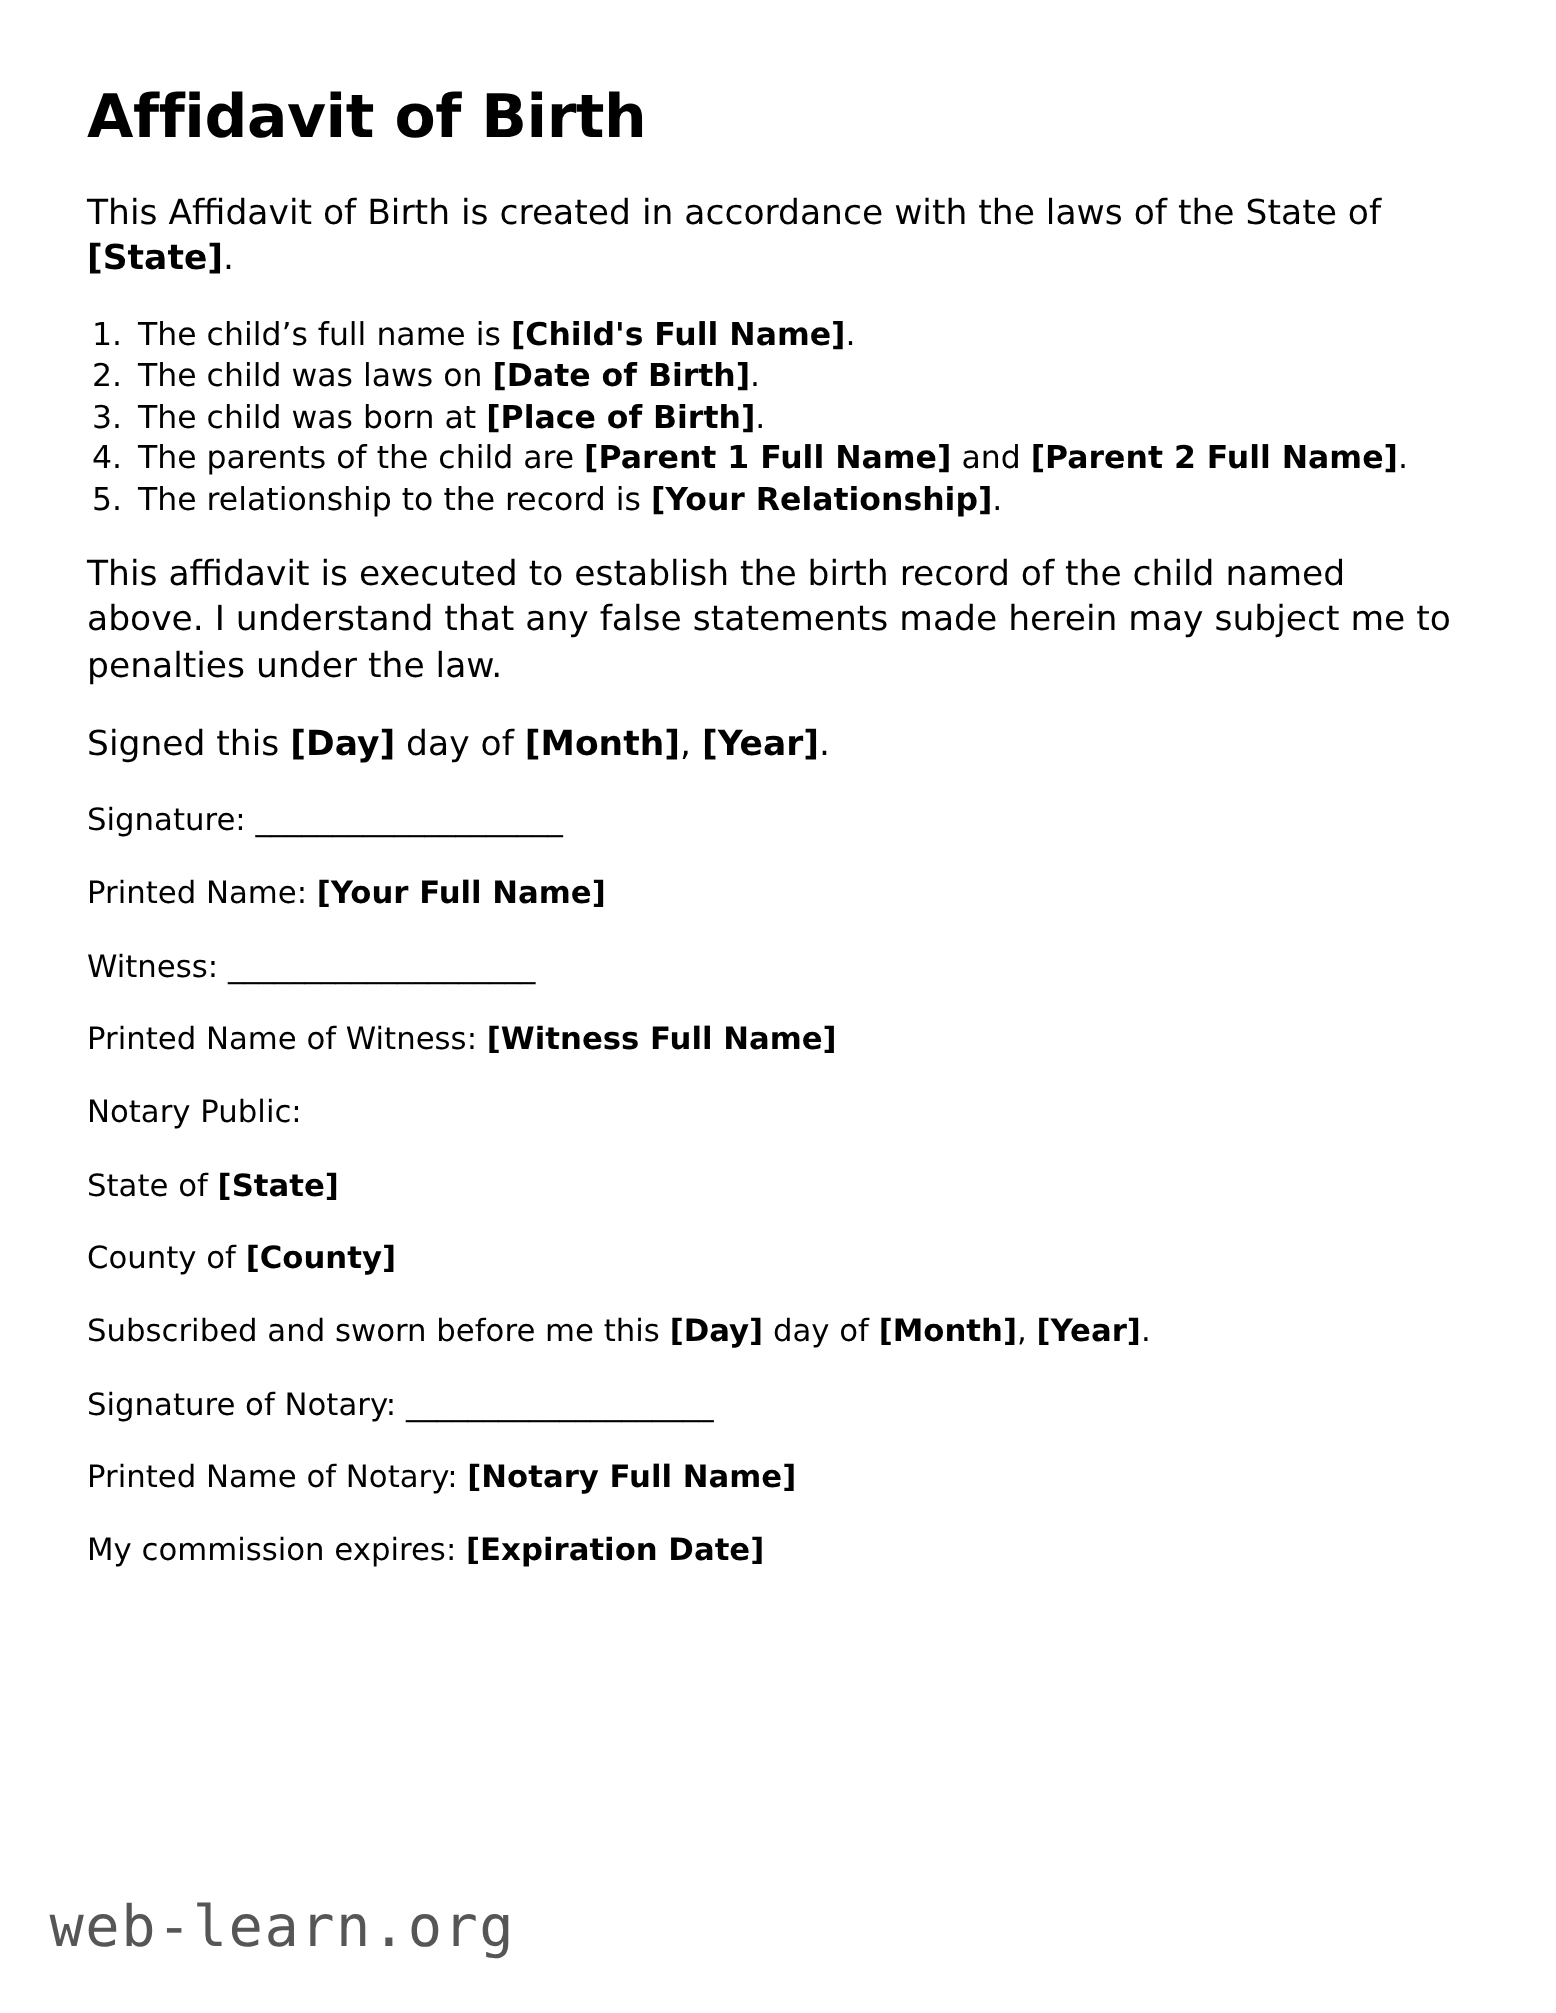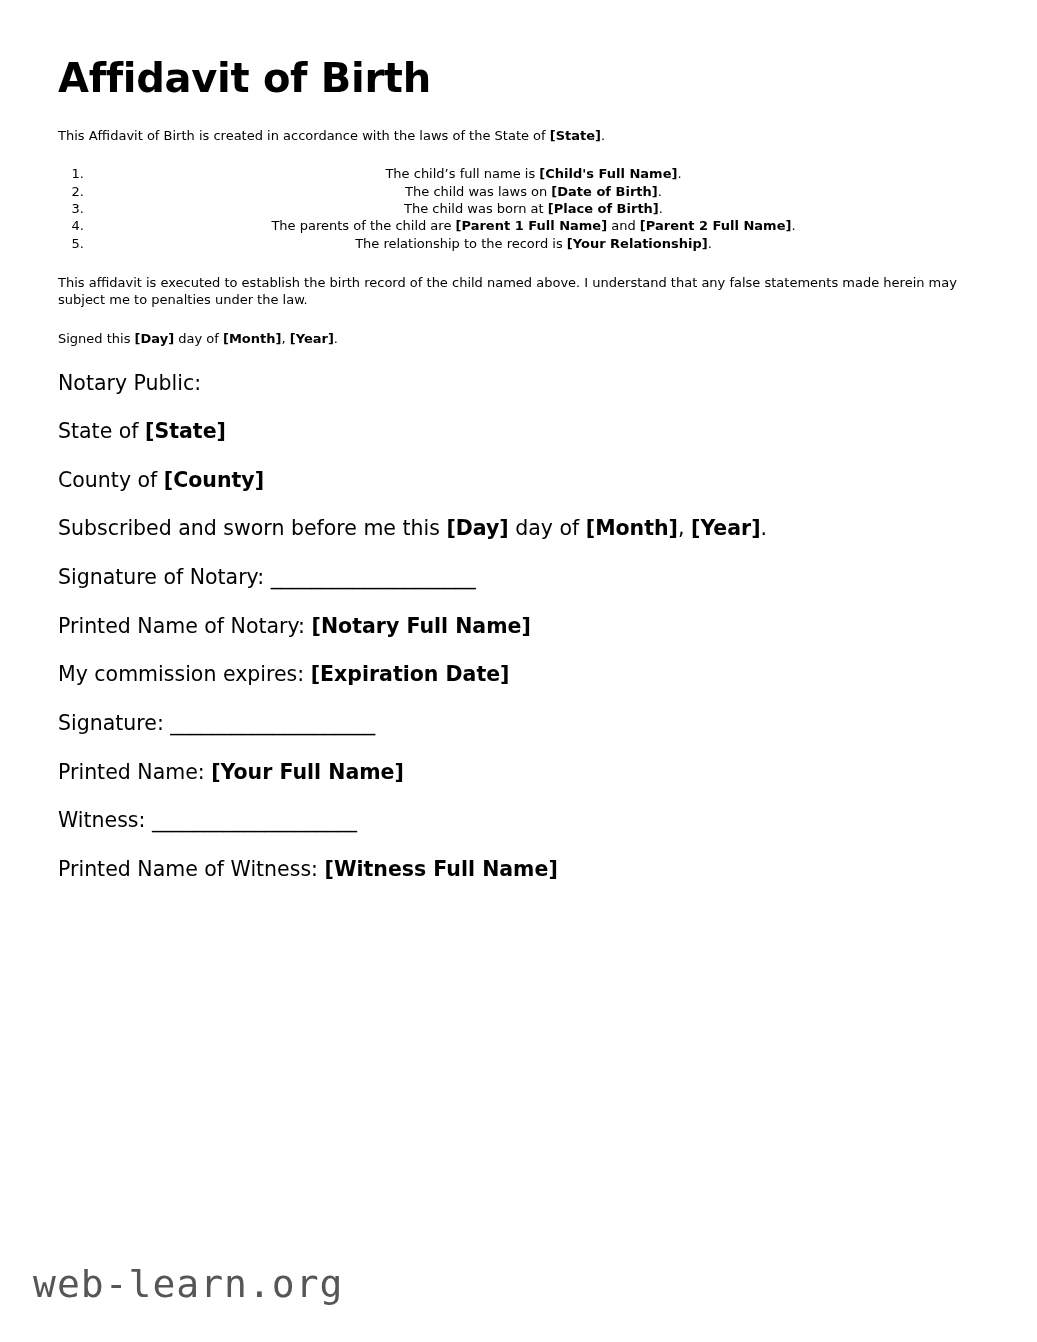--- a/index.html
+++ b/index.html
@@ -25,37 +25,36 @@
     padding: 55px 62px 0 58px;
   }
   .doc-title {
     font-size: 40px;
     font-weight: bold;
     letter-spacing: -0.3px;
     margin: 0 0 26px 0;
     line-height: 1.15;
   }
   p.body-para {
-    font-size: 13px;
+    font-size: 23px;
     line-height: 1.32;
     margin: 4px 0 22px 0;
     max-width: 925px;
   }
   p.body-para.tight {
     margin-bottom: 18px;
   }
   ol.claim-list {
     margin: 0 0 22px 0;
     padding: 0 0 0 30px;
     list-style-position: outside;
     list-style-type: decimal;
-    font-size: 13px;
+    font-size: 21px;
     line-height: 1.26;
     max-width: 925px;
-    text-align: center;
   }
   ol.claim-list li {
     margin: 0 0 1px 0;
     padding-left: 4px;
   }
   p.sig-line {
     font-size: 20.5px;
     line-height: 1.3;
     margin: 0 0 22px 0;
   }
@@ -96,33 +95,33 @@
     <li><span>The child was born at </span><b>[Place of Birth]</b><span>.</span></li>
     <li><span>The parents of the child are </span><b>[Parent 1 Full Name]</b><span> and </span><b>[Parent 2 Full Name]</b><span>.</span></li>
     <li><span>The relationship to the record is </span><b>[Your Relationship]</b><span>.</span></li>
   </ol>
 
   <p class="body-para"><span>This affidavit is executed to establish the birth record of the child named above. I understand that any false statements made herein may subject me to penalties under the law.</span></p>
 
   <p class="body-para"><span>Signed this </span><b>[Day]</b><span> day of </span><b>[Month]</b><span>, </span><b>[Year]</b><span>.</span></p>
 
   <div>
+    <p class="sig-line"><span>Signature: </span><span class="rule">____________________</span></p>
+    <p class="sig-line"><span>Printed Name: </span><b>[Your Full Name]</b></p>
+    <p class="sig-line"><span>Witness: </span><span class="rule">____________________</span></p>
+    <p class="sig-line"><span>Printed Name of Witness: </span><b>[Witness Full Name]</b></p>
+  </div>
+
+  <div>
     <p class="sig-line"><span>Notary Public:</span></p>
     <p class="sig-line"><span>State of </span><b>[State]</b></p>
     <p class="sig-line"><span>County of </span><b>[County]</b></p>
     <p class="sig-line"><span>Subscribed and sworn before me this </span><b>[Day]</b><span> day of </span><b>[Month]</b><span>, </span><b>[Year]</b><span>.</span></p>
     <p class="sig-line"><span>Signature of Notary: </span><span class="rule">____________________</span></p>
     <p class="sig-line"><span>Printed Name of Notary: </span><b>[Notary Full Name]</b></p>
     <p class="sig-line"><span>My commission expires: </span><b>[Expiration Date]</b></p>
   </div>
 
-  <div>
-    <p class="sig-line"><span>Signature: </span><span class="rule">____________________</span></p>
-    <p class="sig-line"><span>Printed Name: </span><b>[Your Full Name]</b></p>
-    <p class="sig-line"><span>Witness: </span><span class="rule">____________________</span></p>
-    <p class="sig-line"><span>Printed Name of Witness: </span><b>[Witness Full Name]</b></p>
-  </div>
-
   <div class="spacer-block"></div>
 
 </div>
 
 <div class="footer-watermark">web-learn.org</div>
 
 </body></html>

